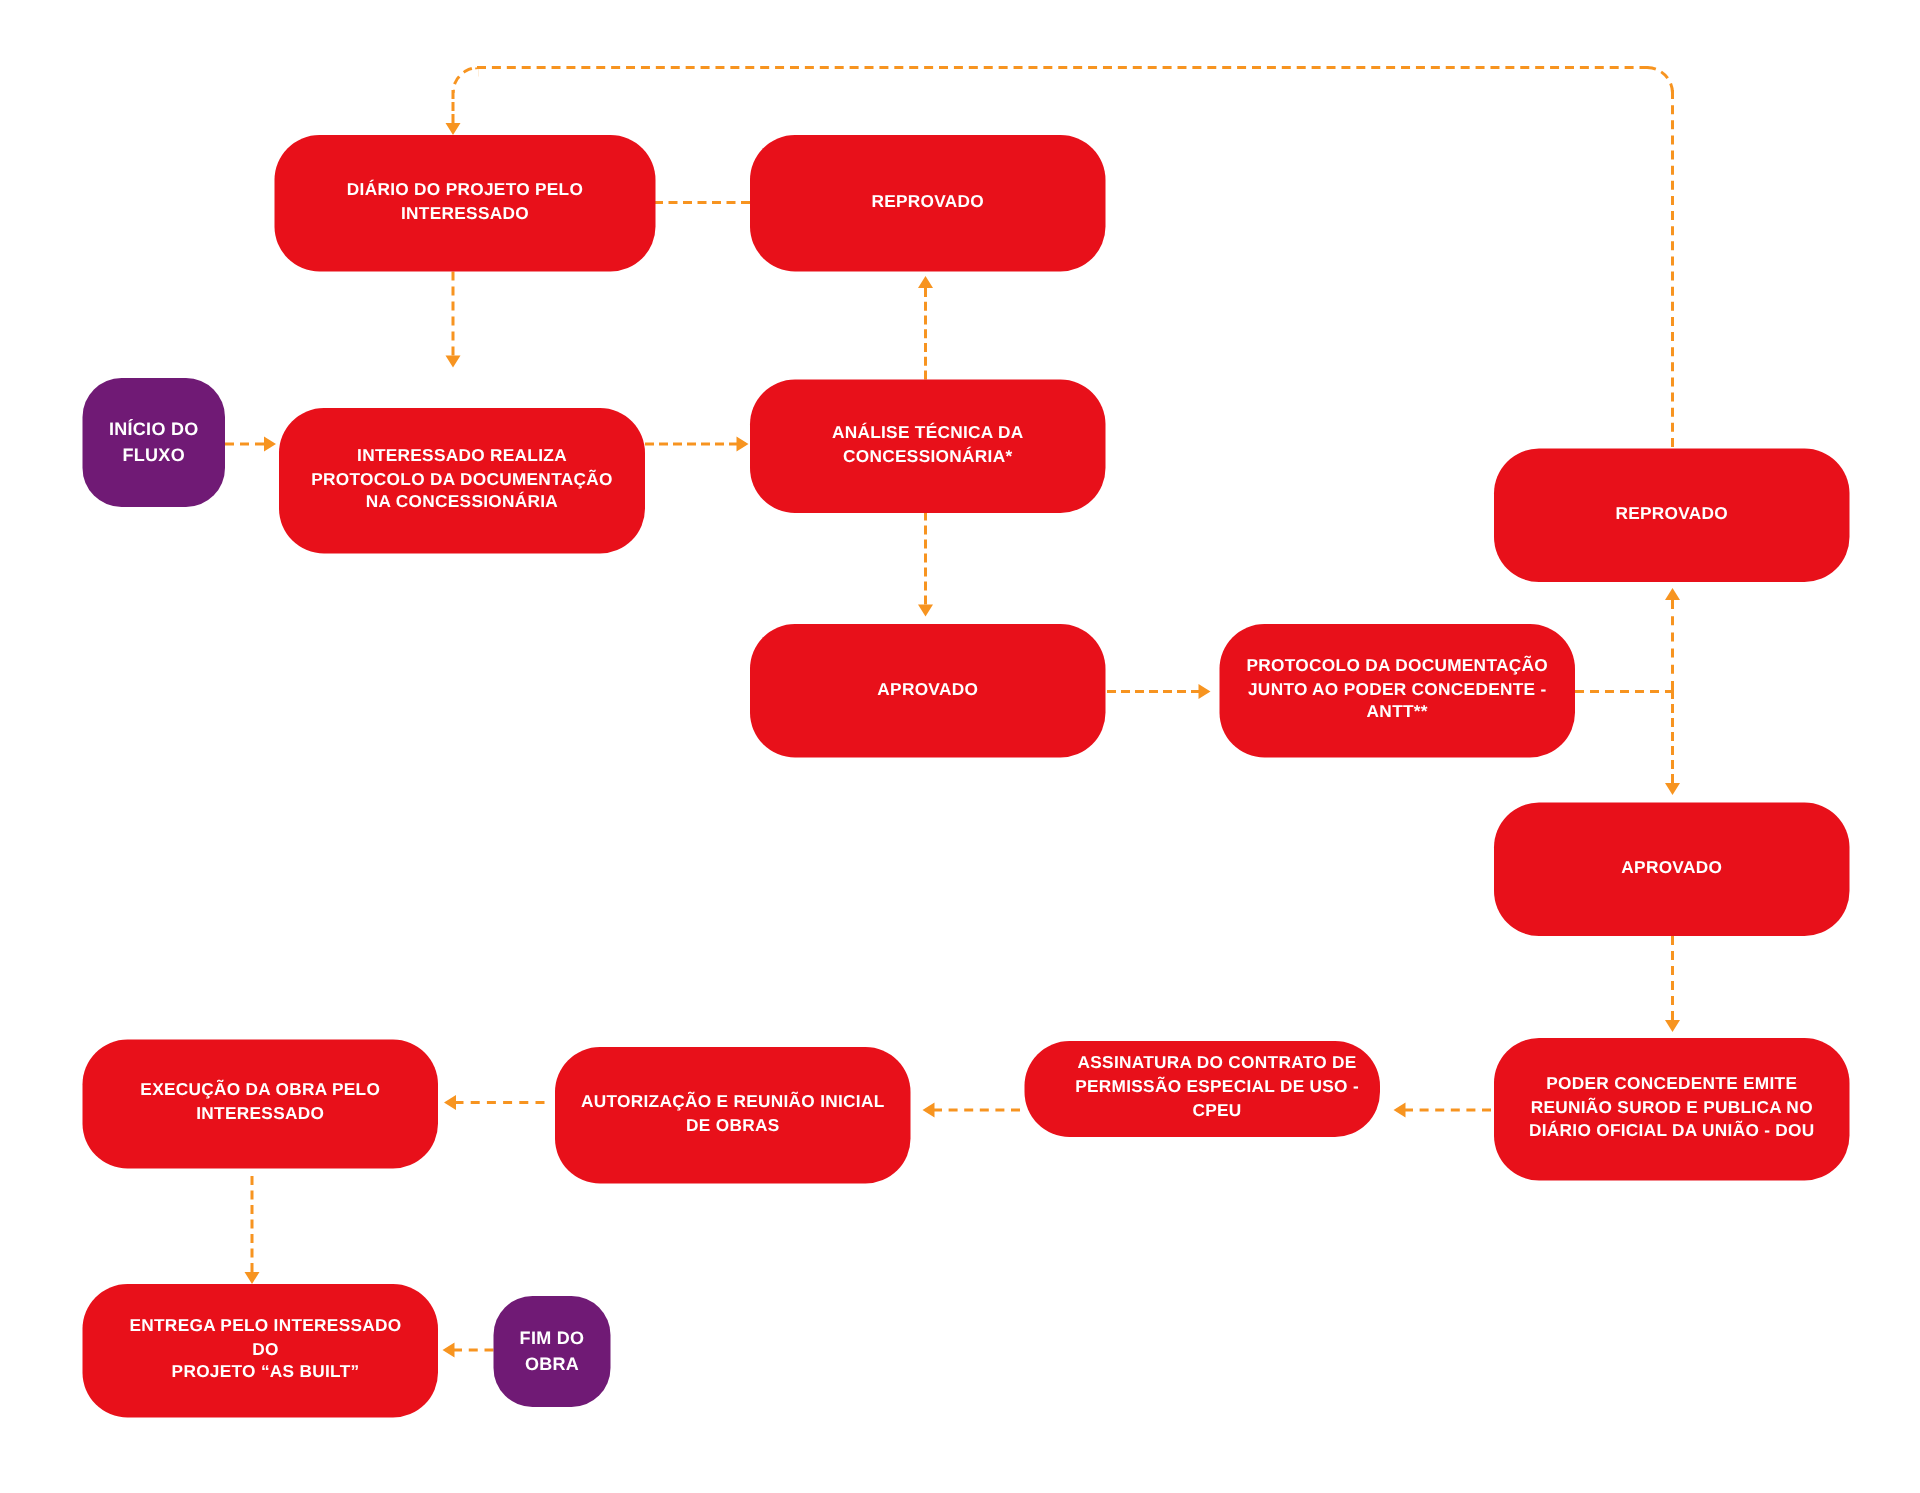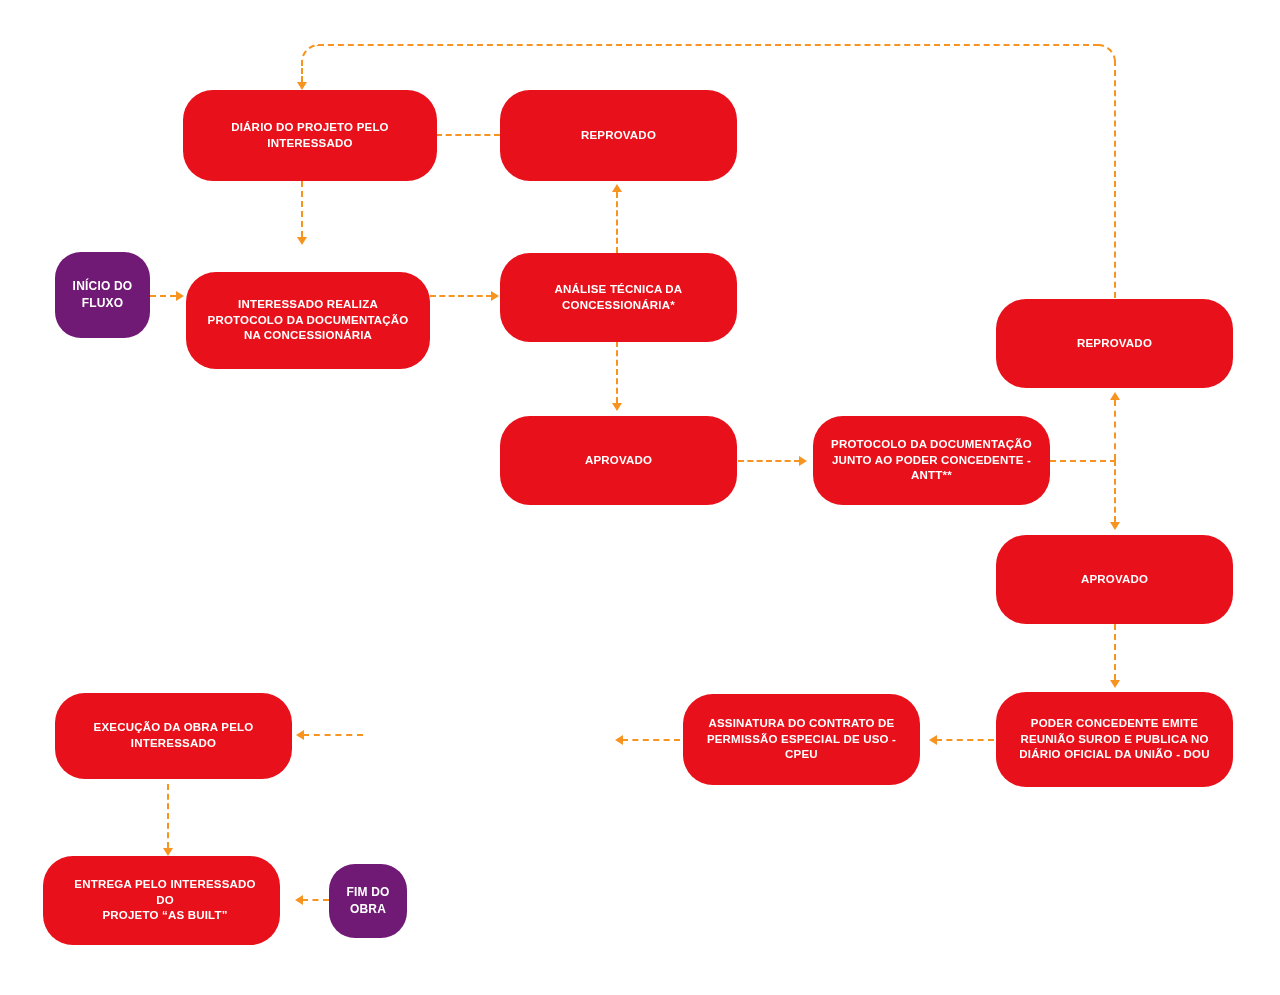--- a/index.html
+++ b/index.html
@@ -188,33 +188,37 @@
   <div class="node red size-md" style="left:996px; top:535px; width:237px; height:89px;">
     <span class="label">APROVADO</span>
   </div>
 
   <div class="node red size-md" style="left:996px; top:692px; width:237px; height:95px;">
     <span class="label">PODER CONCEDENTE EMITE
 REUNIÃO SUROD E PUBLICA NO
 DIÁRIO OFICIAL DA UNIÃO - DOU</span>
   </div>
 
-  <div class="node red size-md" style="left:683px; top:694px; width:237px; height:91px;">
+  <div class="node red size-md" style="left:683px; top:694px; width:237px; height:64px;justify-content:flex-end;">
     <span class="label">ASSINATURA DO CONTRATO DE
 PERMISSÃO ESPECIAL DE USO -
 CPEU</span>
   </div>
 
+  <div class="node red size-md" style="left:370px; top:698px; width:237px; height:91px;">
+    <span class="label">AUTORIZAÇÃO E REUNIÃO INICIAL
+DE OBRAS</span>
+  </div>
 
   <div class="node red size-md" style="left:55px; top:693px; width:237px; height:86px;">
     <span class="label">EXECUÇÃO DA OBRA PELO
 INTERESSADO</span>
   </div>
 
-  <div class="node red size-md" style="left:43px; top:856px; width:237px; height:89px;padding-left:21px;">
+  <div class="node red size-md" style="left:55px; top:856px; width:237px; height:89px;padding-left:21px;">
     <span class="label">ENTREGA PELO INTERESSADO DO
 PROJETO “AS BUILT”</span>
   </div>
 
   <div class="node orange size-term" style="left:329px; top:864px; width:78px; height:74px;">
     <span class="label">FIM DO
 OBRA</span>
   </div>
 
 

